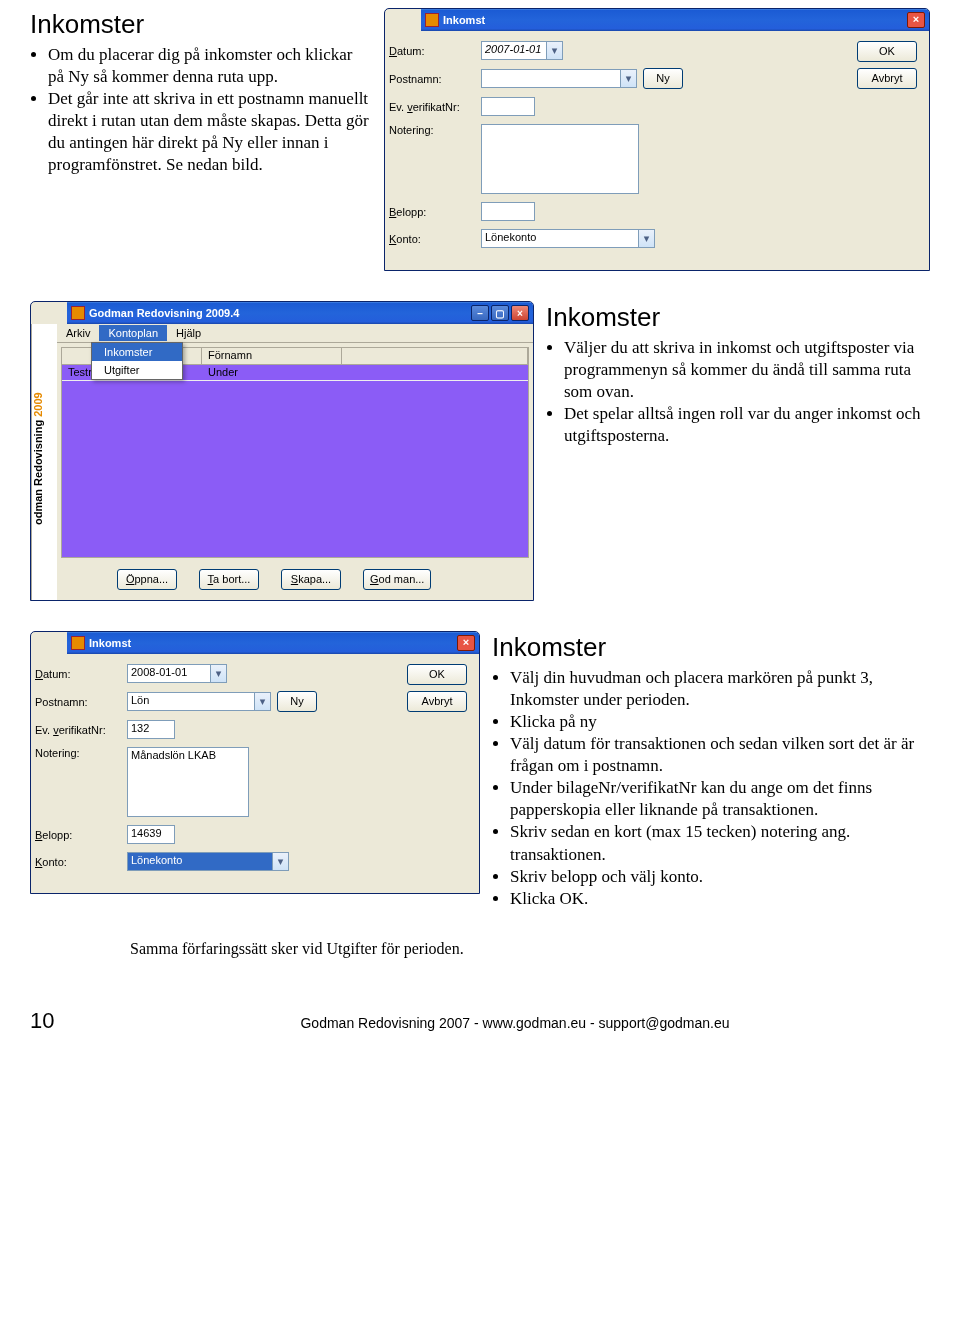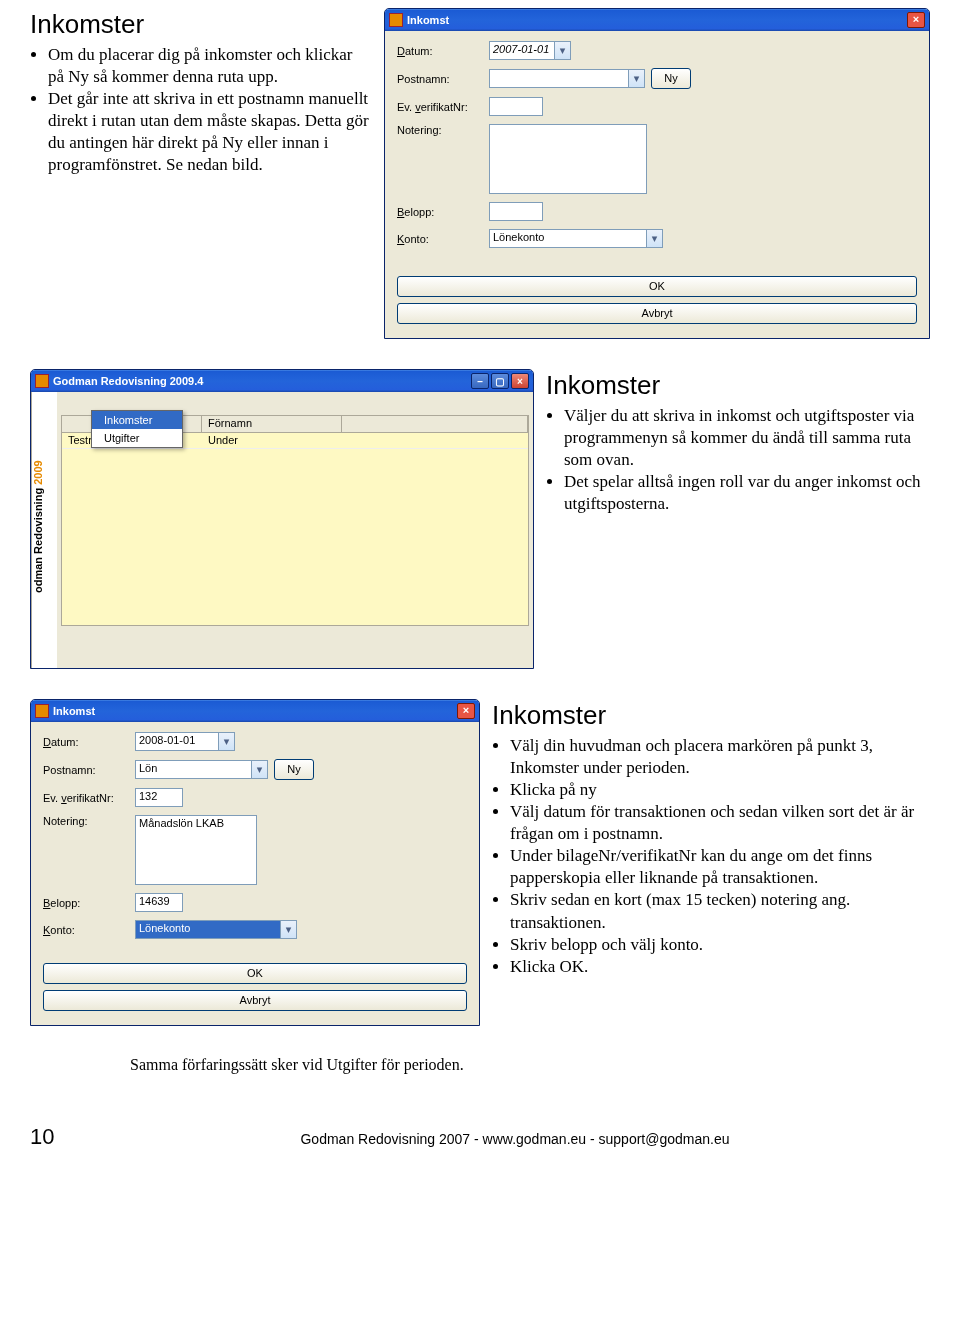--- a/index.html
+++ b/index.html
@@ -34,37 +34,38 @@
     position: relative;
   }
   .xp-titlebar {
     background: linear-gradient(to bottom, #4a8be6, #1b5bd4 6%, #2364da 50%, #245edb 90%, #1946a8);
     color: #fff;
     height: 22px;
     display: flex;
     align-items: center;
     padding: 0 4px;
     font-weight: bold;
+    margin-left: 36px;
   }
   .xp-titlebar .icon-sq {
     width: 14px; height: 14px; background:#e68a00; border:1px solid #923; margin-right:4px;
   }
   .xp-titlebar .title { flex:1; }
   .xp-close {
     width: 18px; height: 16px;
     background: #e85544;
     border: 1px solid #7e1805;
     border-radius: 2px;
     color: #fff;
     font-weight: bold;
     font-size: 11px;
     line-height: 12px;
     text-align: center;
   }
-  .xp-body { padding: 10px 12px 14px 12px; flex-direction: column; }
+  .xp-body { padding: 10px 12px 14px 4px; }
   .xp-field { display:flex; align-items:center; margin-bottom:8px; gap:6px;}
   .xp-label { width: 86px; }
   .xp-label .ul { text-decoration: underline; }
   .xp-input {
     border: 1px solid #7f9db9;
     background: #fff;
     height: 19px;
     padding: 1px 3px;
     font-family: Tahoma, sans-serif;
     font-size: 11px;
@@ -117,21 +118,21 @@
   .menu-item { padding:2px 9px; }
   .menu-item.active { background:#316ac5; color:#fff; }
   .submenu {
     position:absolute; top:18px; left:34px; background:#fff; border:1px solid #666;
     font-size:11px; font-family:Tahoma,sans-serif; z-index:5; box-shadow:2px 2px 4px rgba(0,0,0,0.3);
   }
   .submenu .subitem { padding:3px 30px 3px 12px; }
   .submenu .subitem.hl { background:#316ac5; color:#fff; }
   .grid-area {
     position:absolute; top:19px; left:0; right:0; bottom:38px;
-    margin:4px; background:#fef9c3; border:1px solid #aca899;
+    margin:4px; background:#8b5cf6; border:1px solid #aca899;
   }
   .grid-header { display:flex; background:#ece9d8; border-bottom:1px solid #aca899; font-size:11px; font-family:Tahoma,sans-serif;height:17px;}
   .grid-header div { border-right:1px solid #aca899; padding:1px 6px; }
   .grid-row { display:flex; font-size:11px; font-family:Tahoma,sans-serif; height:16px; border-bottom:1px solid #eee;}
   .grid-row div { padding:1px 6px; }
   .btn-row { position:absolute; bottom:10px; left:60px; display:flex; gap:22px; }
   
   .win-ctl { display:flex; gap:2px; margin-left:auto; }
   .win-ctl .b { width:18px;height:16px;background:linear-gradient(#5c8bdc,#3768c0);border:1px solid #0a246a;border-radius:2px;display:flex;align-items:center;justify-content:center;color:#fff;font-size:10px;}
 
@@ -215,34 +216,45 @@
           <div class="b">–</div>
           <div class="b">▢</div>
           <div class="b" style="background:linear-gradient(#e87,#c43);">×</div>
         </div>
       </div>
       <div class="app-body">
         <div class="app-sidebar">
           <span>odman Redovisning</span> <span class="yr">2009</span>
         </div>
         <div class="app-main">
+          <div class="menubar">
+            <div class="menu-item">Arkiv</div>
+            <div class="menu-item active">Kontoplan</div>
+            <div class="menu-item">Hjälp</div>
+          </div>
           <div class="submenu">
             <div class="subitem hl">Inkomster</div>
             <div class="subitem">Utgifter</div>
           </div>
           <div class="grid-area">
             <div class="grid-header">
               <div style="width:140px;"></div>
               <div style="width:140px;">Förnamn</div>
               <div style="flex:1"></div>
             </div>
             <div class="grid-row">
               <div style="width:140px;">Testman</div>
               <div style="width:140px;">Under</div>
             </div>
+          </div>
+          <div class="btn-row">
+            <div class="xp-btn"><span style="text-decoration:underline">Ö</span>ppna...</div>
+            <div class="xp-btn"><span style="text-decoration:underline">T</span>a bort...</div>
+            <div class="xp-btn"><span style="text-decoration:underline">S</span>kapa...</div>
+            <div class="xp-btn"><span style="text-decoration:underline">G</span>od man...</div>
           </div>
         </div>
       </div>
     </div>
   </div>
   <div class="col-text">
     <h2>Inkomster</h2>
     <ul>
       <li>Väljer du att skriva in inkomst och utgiftsposter via programmenyn så kommer du ändå till samma ruta som ovan.</li>
       <li>Det spelar alltså ingen roll var du anger inkomst och utgiftsposterna.</li>
@@ -263,21 +275,21 @@
           <div class="xp-field">
             <div class="xp-label"><span class="ul">D</span>atum:</div>
             <div class="xp-combo">
               <div class="xp-input" style="width:84px;">2008-01-01</div>
               <div class="arrow">▾</div>
             </div>
           </div>
           <div class="xp-field">
             <div class="xp-label">Postnamn:</div>
             <div class="xp-combo">
-              <div class="xp-input" style="width:117px;">Lön</div>
+              <div class="xp-input" style="width:128px;">Lön</div>
               <div class="arrow">▾</div>
             </div>
             <div class="xp-btn small">Ny</div>
           </div>
           <div class="xp-field">
             <div class="xp-label">Ev. <span class="ul">v</span>erifikatNr:</div>
             <div class="xp-input" style="width:48px;">132</div>
           </div>
           <div class="xp-field" style="align-items:flex-start;">
             <div class="xp-label">Notering:</div>

